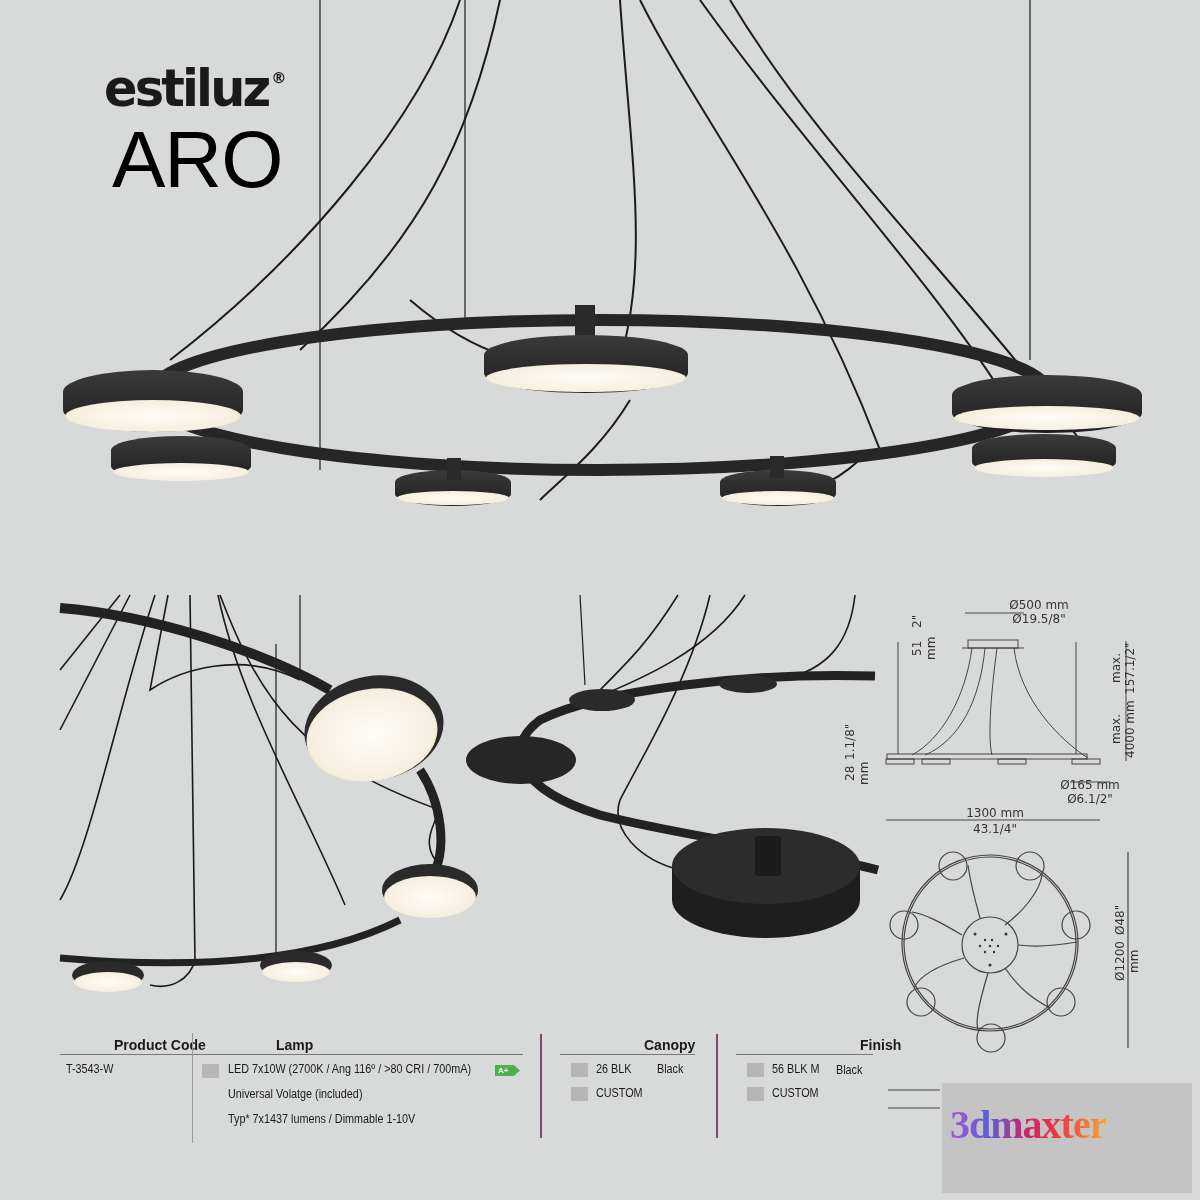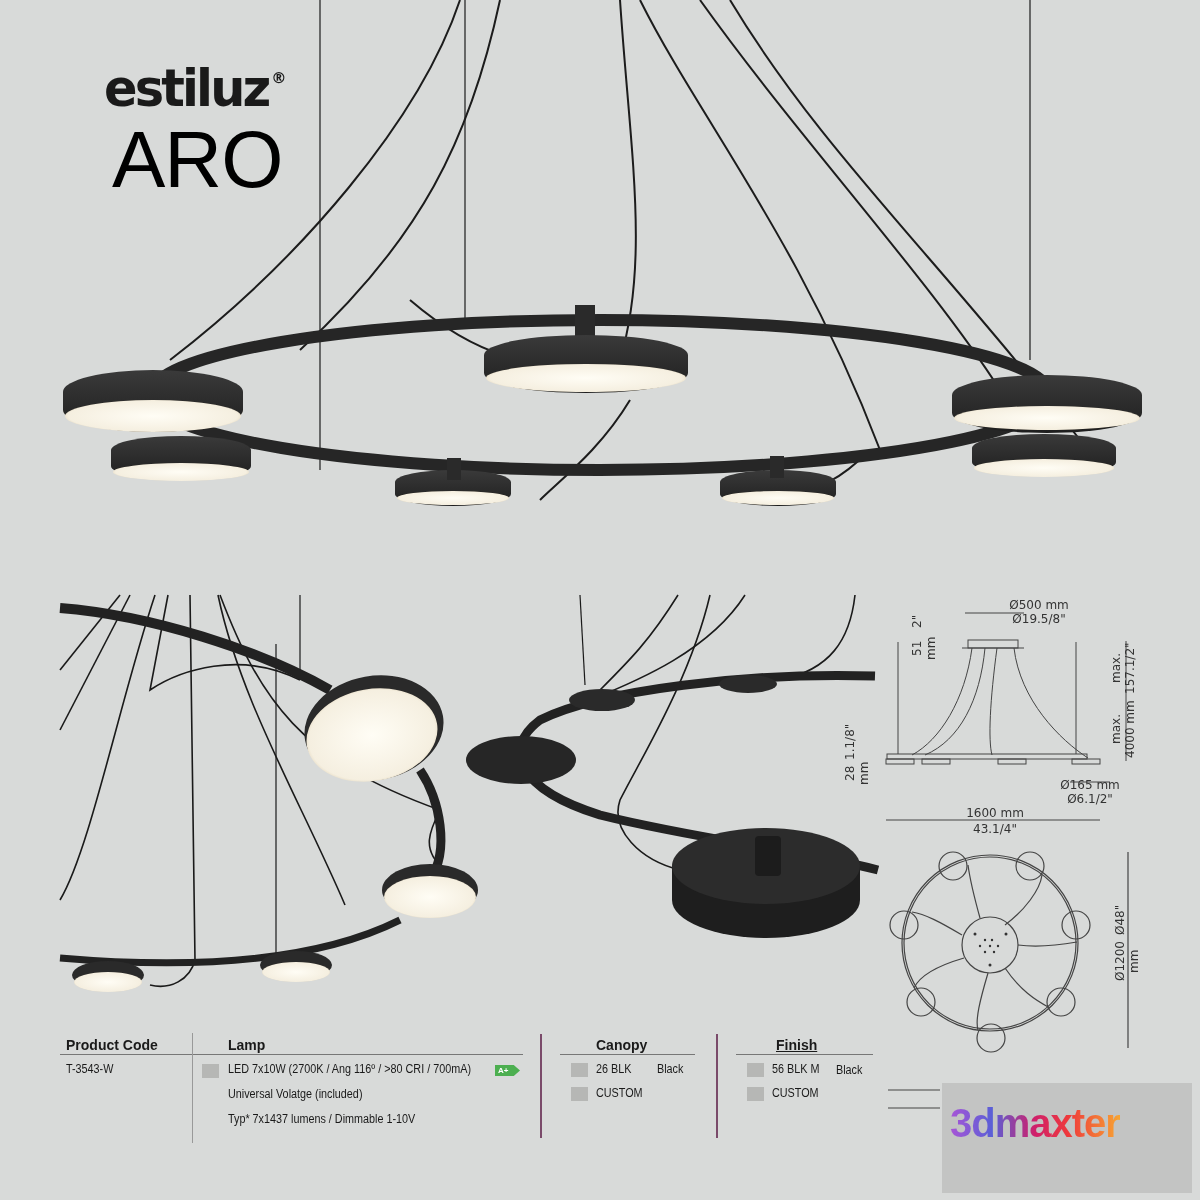--- a/index.html
+++ b/index.html
@@ -28,39 +28,39 @@
     }
 
     svg.render { position: absolute; left: 0; top: 0; }
 
     
     .dim { font-family: "DejaVu Sans", sans-serif; font-size: 12px; color: #333; text-align: center; line-height: 14px; }
     .vert { writing-mode: vertical-rl; transform: rotate(180deg); }
 
     
     .spec { font-family: "Liberation Sans", sans-serif; color: #1a1a1a; }
-    .spec-head { font-weight: bold; font-size: 14px; }
+    .spec-head { font-weight: bold; font-size: 14px; margin-left: 48px; }
     .spec-row { font-size: 12px; transform: scaleX(0.9); transform-origin: left; white-space: nowrap; }
     .swatch { width: 17px; height: 14px; background: #b6b7b5; }
     .hline { height: 1px; background: #777; }
     .vline { width: 2px; background: #7a4a6a; }
     .energy-badge {
       width: 22px; height: 11px; background: #4caf50; color: #fff;
       font-size: 8px; font-weight: bold; line-height: 11px; padding-left: 3px;
       clip-path: polygon(0 0, 75% 0, 100% 50%, 75% 100%, 0 100%);
     }
 
     
     .watermark {
       left: 942px; top: 1083px; width: 250px; height: 110px;
       background: #c3c4c3;
     }
     .watermark-text {
       position: absolute; left: 8px; top: 18px;
-      font-family: Liberation Sans, sans-serif; font-weight: bold; font-size: 40px;
+      font-family: Liberation Serif, serif; font-weight: bold; font-size: 40px;
       letter-spacing: -1px;
       background: linear-gradient(90deg, #a855d6 0%, #5a5fd6 25%, #d0206a 50%, #ef3a3a 70%, #f7a533 100%);
       -webkit-background-clip: text; background-clip: text; color: transparent;
     }
   </style>
 </head>
 <body>
 
 <div class="abs brand-logo">
   <span>estiluz</span><span class="brand-reg">®</span>
@@ -244,21 +244,21 @@
   <span>max. 157.1/2"</span>
 </div>
 <div class="abs dim vert" style="left:843px; top:735px; height:50px; display:flex; gap:2px;">
   <span>28 mm</span>
   <span>1.1/8"</span>
 </div>
 <div class="abs dim" style="left:1055px; top:778px; width:70px;text-align:center;">
   <div>Ø165 mm</div>
   <div>Ø6.1/2"</div>
 </div>
-<div class="abs dim" style="left:955px; top:806px; width:80px;">1600 mm</div>
+<div class="abs dim" style="left:955px; top:806px; width:80px;">1300 mm</div>
 <div class="abs dim" style="left:955px; top:822px; width:80px;">43.1/4"</div>
 <div class="abs dim vert" style="left:1113px; top:905px; height:80px; display:flex; gap:2px;">
   <span>Ø1200 mm</span>
   <span>Ø48"</span>
 </div>
 
 <div class="spec">
 
   <div class="abs spec-head" style="left:66px; top:1037px;">Product Code</div>
   <div class="abs hline" style="left:60px; top:1054px; width:134px;"></div>
@@ -278,21 +278,21 @@
   <div class="abs spec-head" style="left:596px; top:1037px;">Canopy</div>
   <div class="abs hline" style="left:560px; top:1054px; width:135px;"></div>
   <div class="abs swatch" style="left:571px; top:1063px;"></div>
   <div class="abs spec-row" style="left:596px; top:1062px;">26 BLK</div>
   <div class="abs spec-row" style="left:657px; top:1062px;">Black</div>
   <div class="abs swatch" style="left:571px; top:1087px;"></div>
   <div class="abs spec-row" style="left:596px; top:1086px;">CUSTOM</div>
 
   <div class="abs vline" style="left:716px; top:1034px; height:104px;"></div>
 
-  <div class="abs spec-head" style="left:776px; top:1037px;text-decoration:underline;">Finish</div>
+  <div class="abs spec-head" style="left:812px; top:1037px;">Finish</div>
   <div class="abs hline" style="left:736px; top:1054px; width:137px;"></div>
   <div class="abs swatch" style="left:747px; top:1063px;"></div>
   <div class="abs spec-row" style="left:772px; top:1062px;">56 BLK M</div>
   <div class="abs spec-row" style="left:836px; top:1063px;">Black</div>
   <div class="abs swatch" style="left:747px; top:1087px;"></div>
   <div class="abs spec-row" style="left:772px; top:1086px;">CUSTOM</div>
 </div>
 
 <div class="abs watermark">
   <div class="watermark-text">3dmaxter</div>

